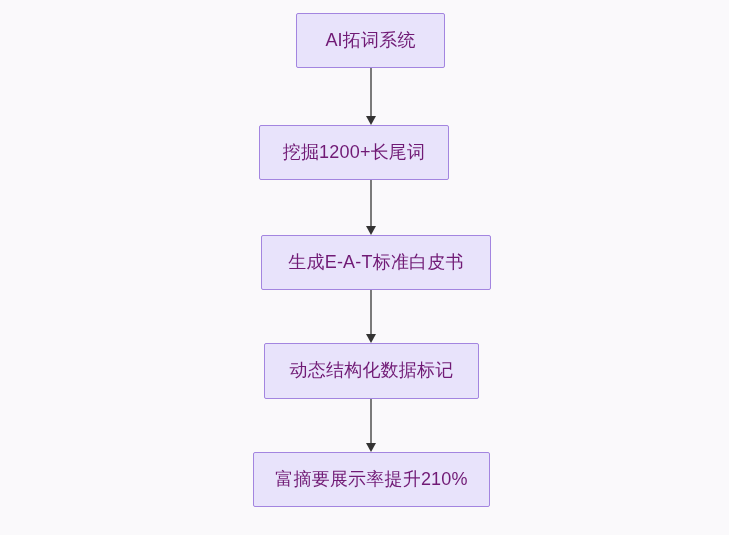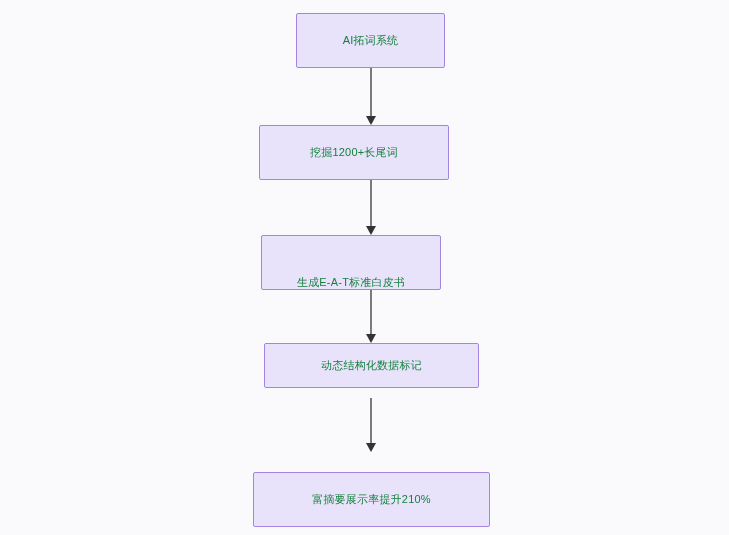--- a/index.html
+++ b/index.html
@@ -21,22 +21,22 @@
   }
   .node {
     position: absolute;
     box-sizing: border-box;
     background: #e8e3fb;
     border: 1.6px solid #a385e0;
     border-radius: 2px;
     display: flex;
     align-items: center;
     justify-content: center;
-    color: #15803d;
-    font-size: 11px;
+    color: #701a75;
+    font-size: 18px;
     line-height: 1.2;
     letter-spacing: 0.2px;
     white-space: nowrap;
     z-index: 2;
   }
   .node-label {
     display: block;
   }
   .edge {
     position: absolute;
@@ -54,23 +54,23 @@
     width: 0;
     height: 0;
     border-left: 5.5px solid transparent;
     border-right: 5.5px solid transparent;
     border-top: 9px solid #333333;
     left: -4.5px;
   }
   
   #node-0 { left: 296px; top: 13px;  width: 149px; height: 55px; }
   #node-1 { left: 259px; top: 125px; width: 190px; height: 55px; }
-  #node-2 { left: 261px; top: 235px; width: 180px; height: 55px; align-items: flex-end; }
-  #node-3 { left: 264px; top: 343px; width: 215px; height: 45px; text-align: center; }
-  #node-4 { left: 253px; top: 452px; width: 237px; height: 55px; margin-top: 20px; }
+  #node-2 { left: 261px; top: 235px; width: 230px; height: 55px; }
+  #node-3 { left: 264px; top: 343px; width: 215px; height: 56px; text-align: center; }
+  #node-4 { left: 253px; top: 452px; width: 237px; height: 55px; }
   
   #edge-0 { left: 370px; top: 68px;  height: 57px; }
   #edge-1 { left: 370px; top: 180px; height: 55px; }
   #edge-2 { left: 370px; top: 290px; height: 53px; }
   #edge-3 { left: 370px; top: 398px; height: 54px; }
 </style>
 </head>
 <body>
 
 <div id="flowchart-canvas">

